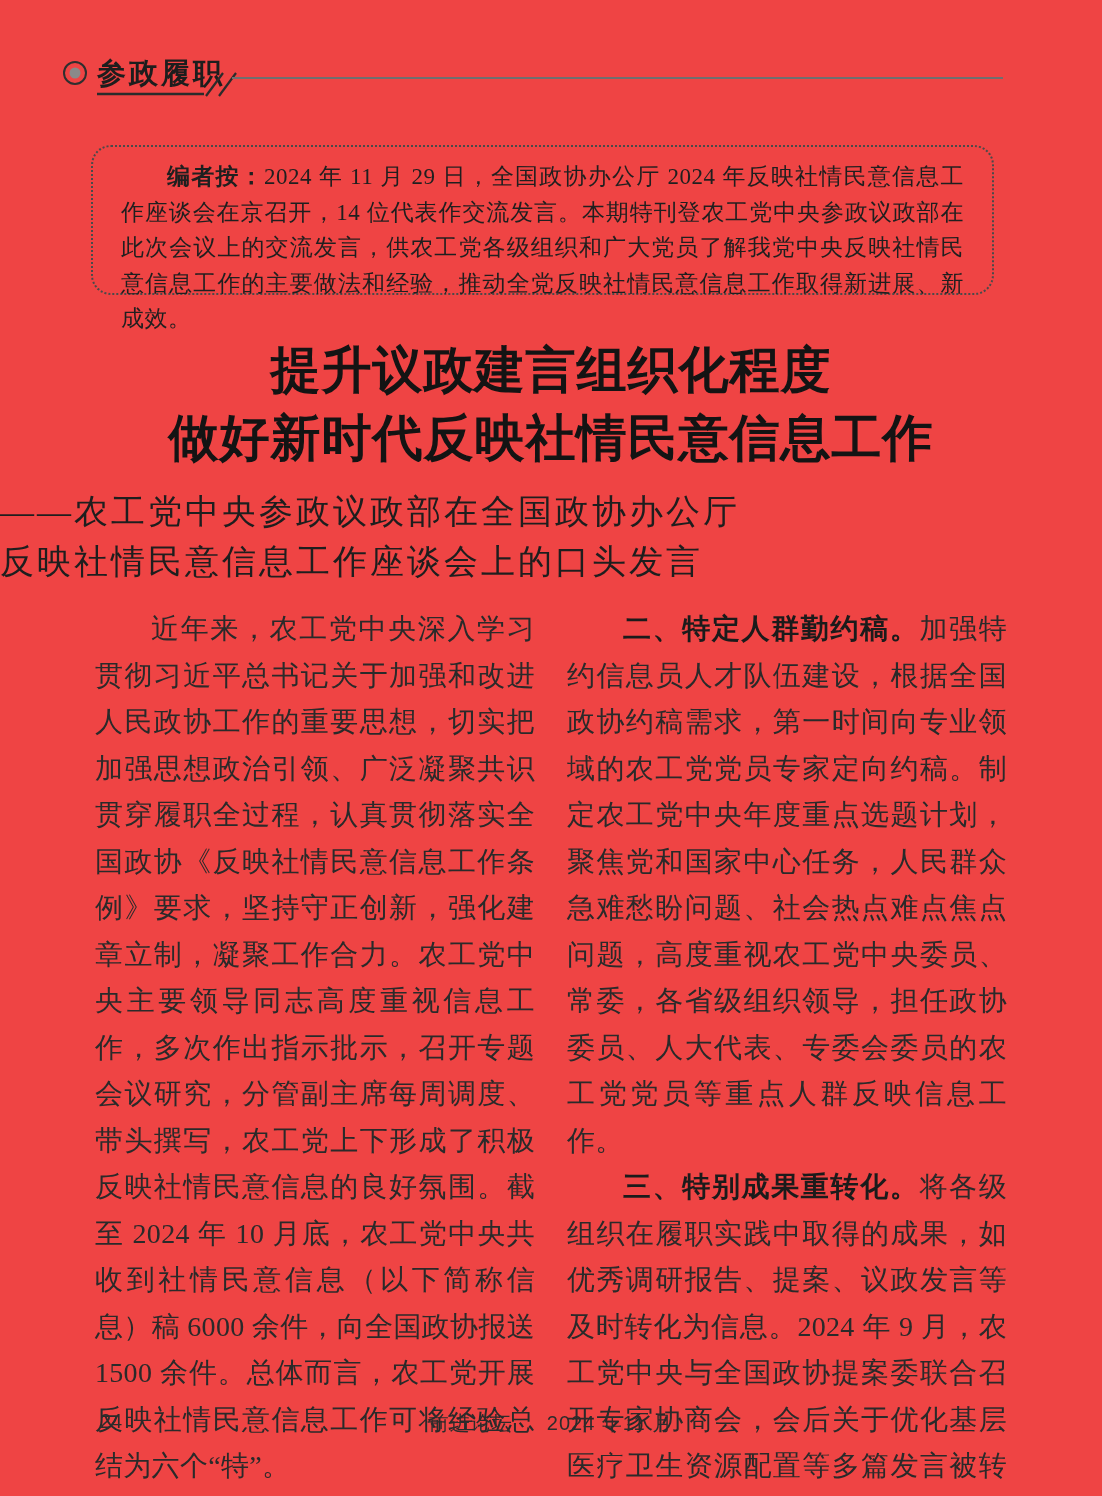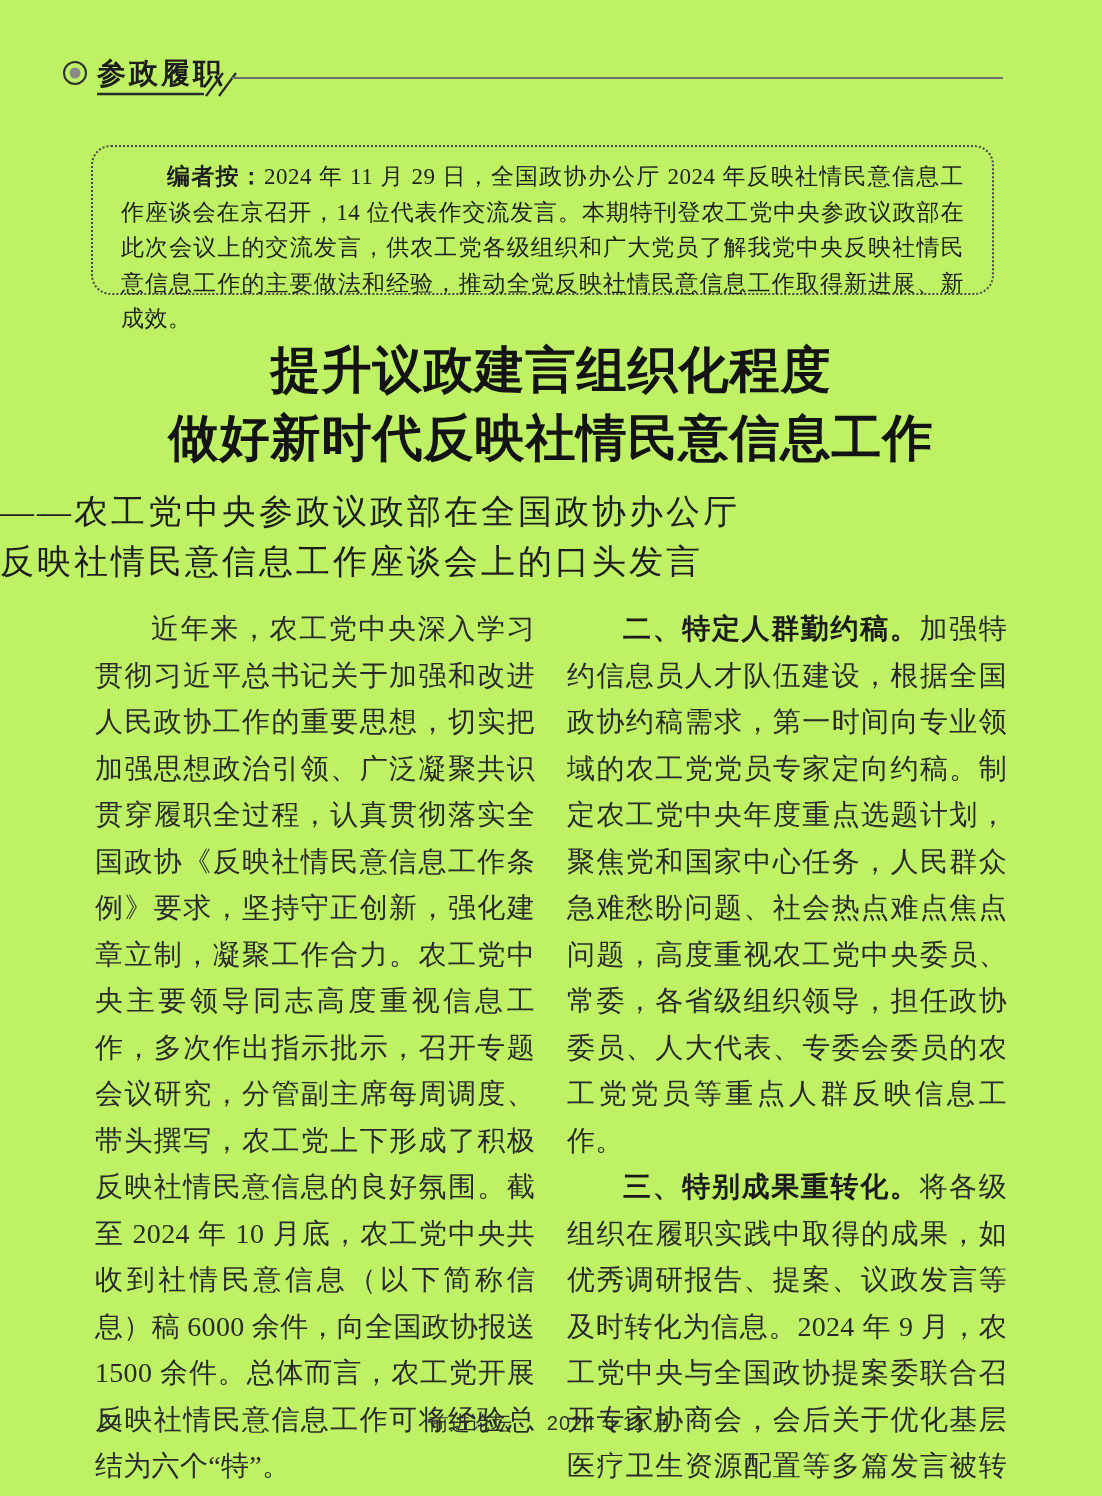--- a/index.html
+++ b/index.html
@@ -1,21 +1,21 @@
 <!DOCTYPE html>
 <html><head>
 <meta charset="utf-8">
 <style>
   * { margin: 0; padding: 0; box-sizing: border-box; }
   html, body { background: #e8e8e8; }
   .page {
     position: relative;
     width: 1102px;
     height: 1496px;
-    background: #bef264;
+    background: #ef4444;
     margin: 0 auto;
     overflow: hidden;
     color: #222;
     font-family: "Liberation Serif", "DejaVu Serif", serif;
   }
 
   
   .bullseye {
     position: absolute; left: 63px; top: 61px;
     width: 24px; height: 24px;

